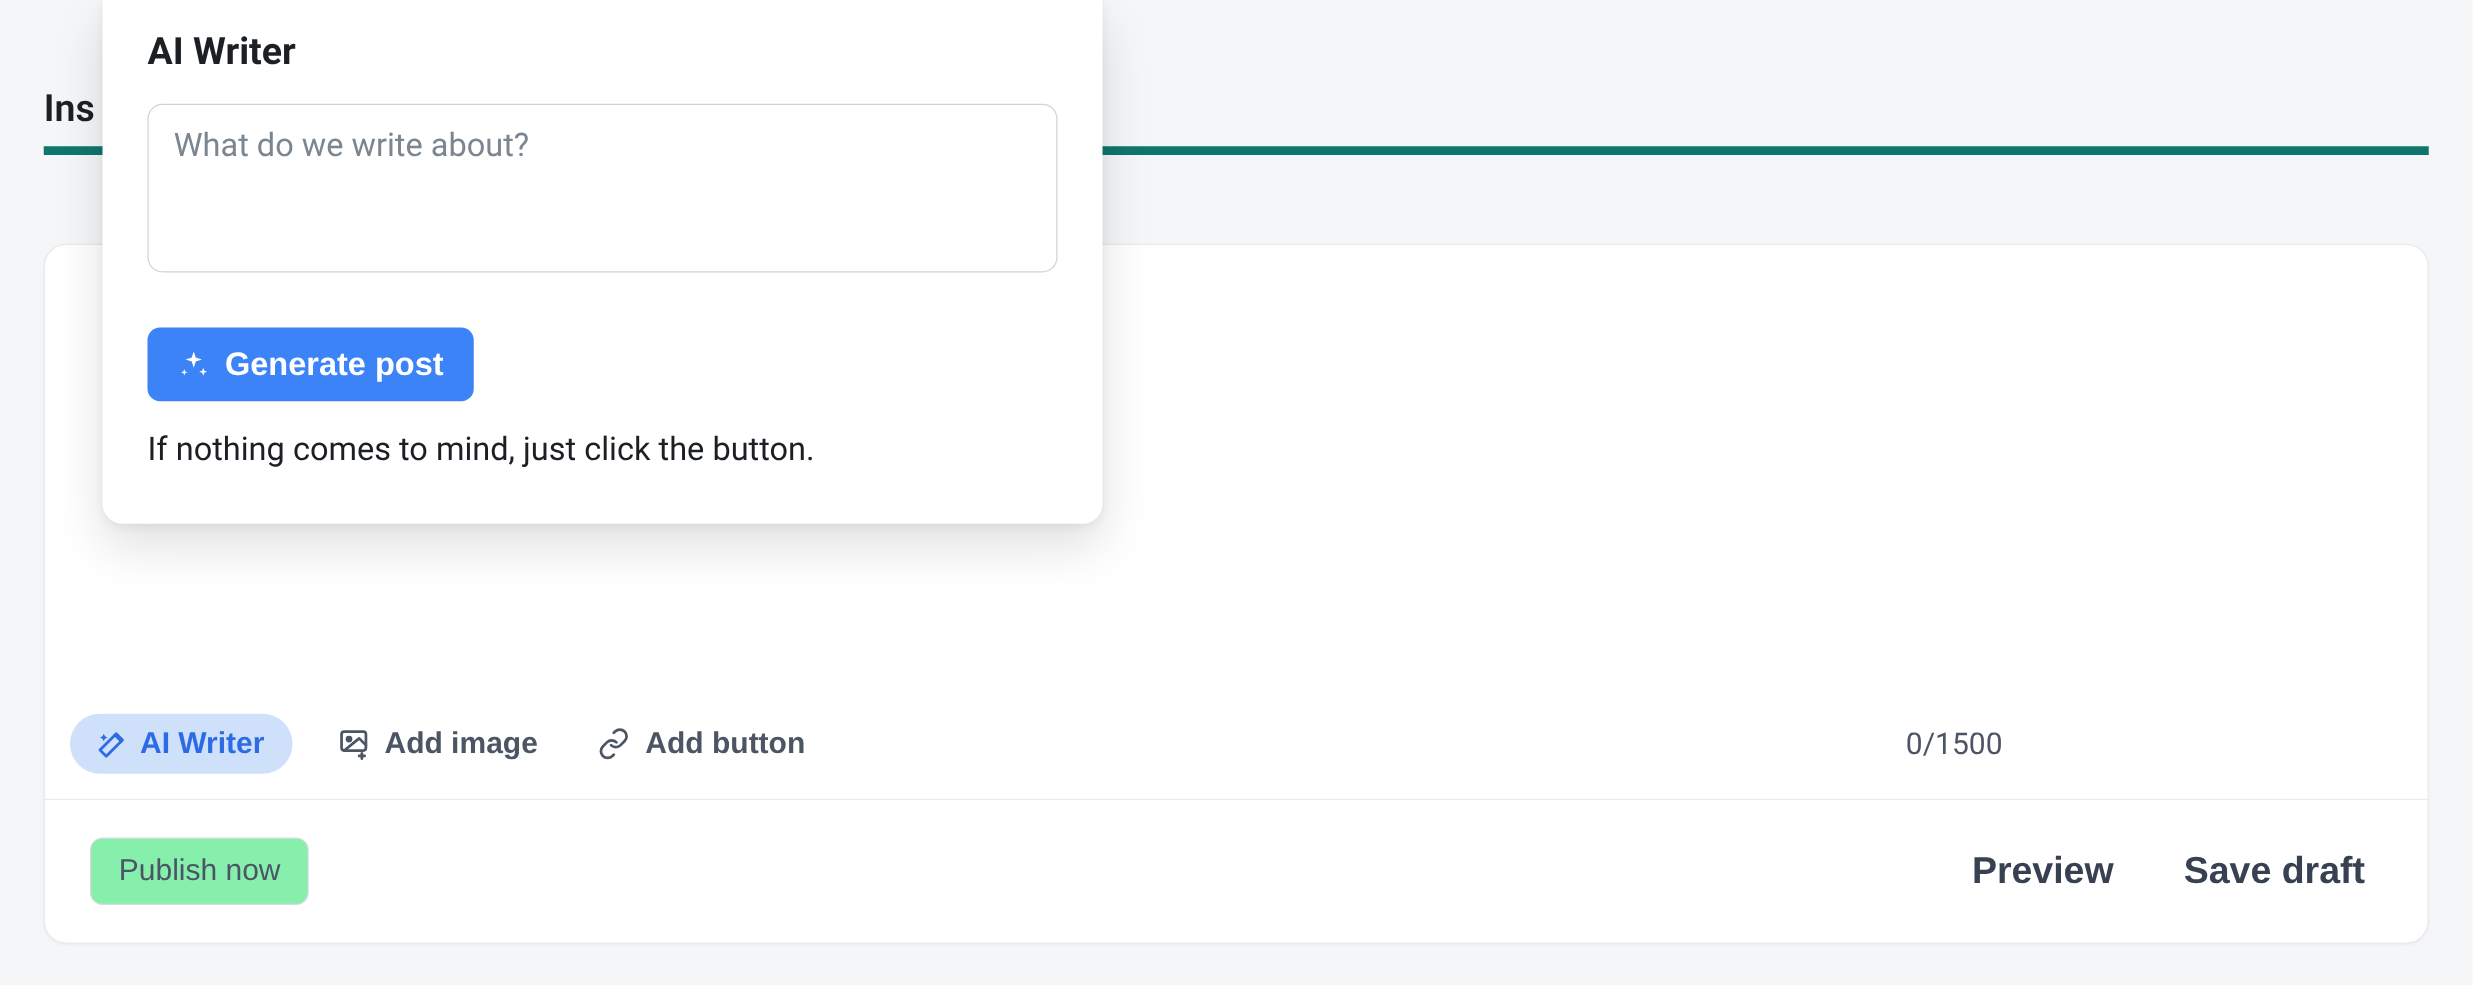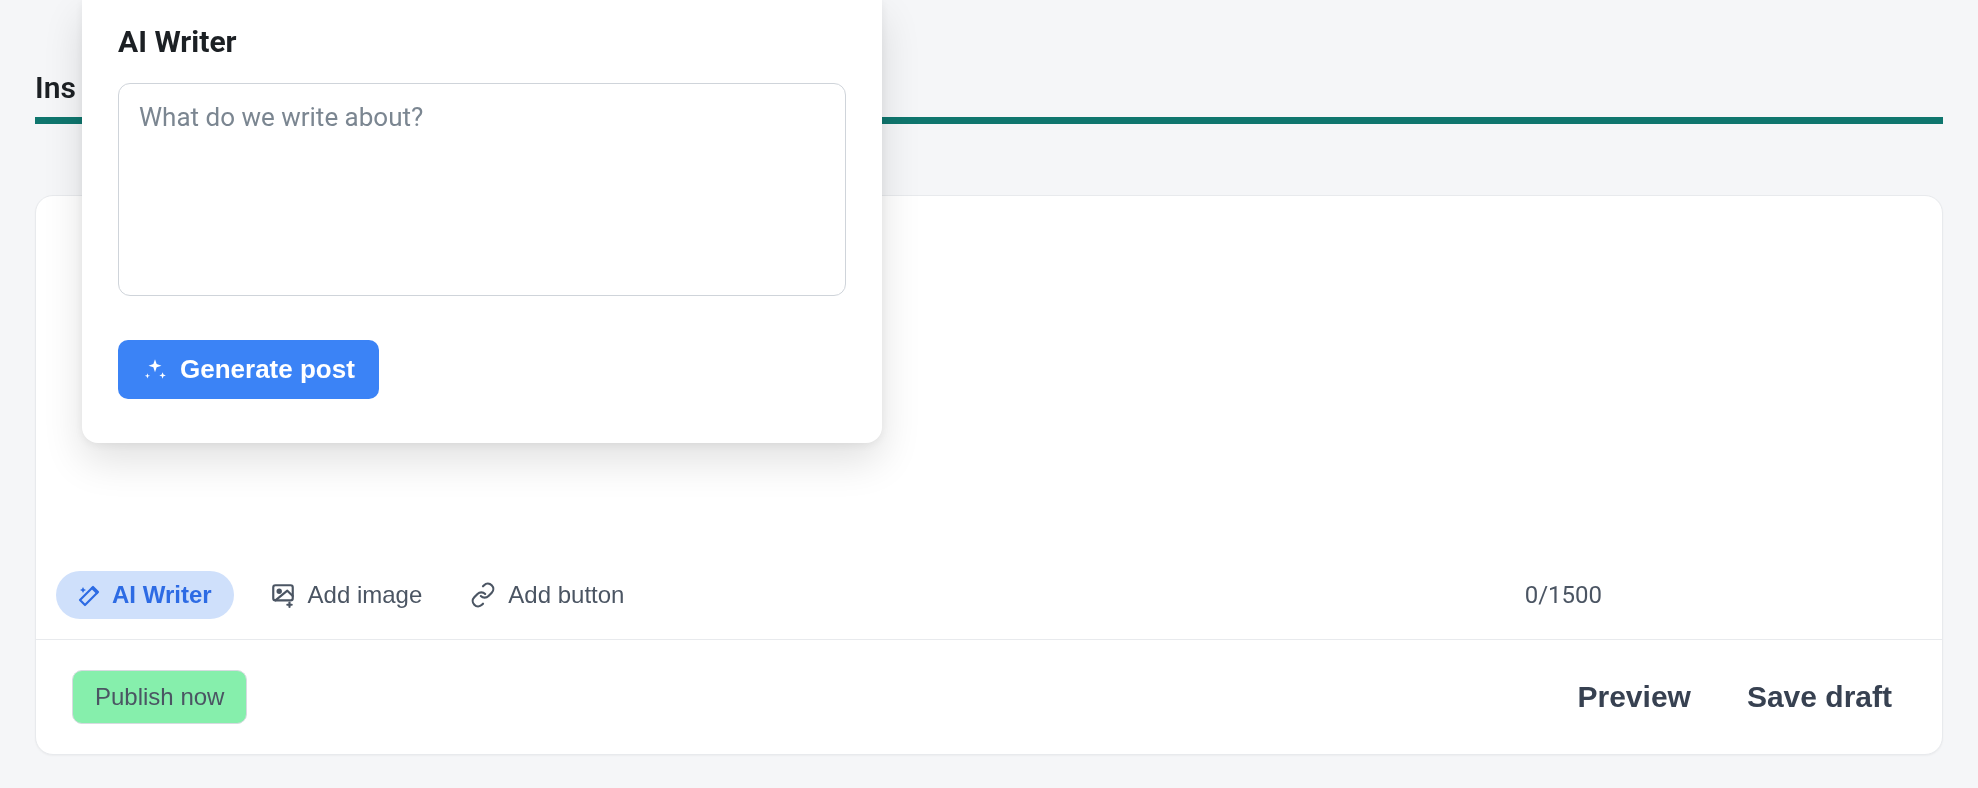--- a/index.html
+++ b/index.html
@@ -69,21 +69,21 @@
       font-weight: 600;
       border: none;
       cursor: pointer;
     }
     .toolbar-action {
       display: inline-flex;
       align-items: center;
       gap: 12px;
       color: #4b5563;
       font-size: 24px;
-      font-weight: 400;
+      font-weight: 700;
       background: transparent;
       border: none;
       cursor: pointer;
       padding: 8px 12px;
     }
     .char-count {
       margin-left: auto;
       color: #4b5563;
       font-size: 24px;
       padding-right: 320px;
@@ -154,21 +154,21 @@
     .field-label {
       font-size: 26px;
       color: #1c2024;
       margin-bottom: 14px;
     }
     .field-label .optional {
       color: #6b7280;
     }
     .topic-textarea {
       width: 100%;
-      height: 213px;
+      height: 135px;
       border: 1px solid #cfd4da;
       border-radius: 12px;
       padding: 18px 20px;
       font-size: 26px;
       color: #4d7c0f;
       font-family: inherit;
       resize: none;
       outline: none;
     }
     .topic-textarea::placeholder {
@@ -275,13 +275,14 @@
     <span class="icon">
       <svg width="26" height="26" viewBox="0 0 24 24" fill="#fff">
         <path d="M12 2l1.5 4.5L18 8l-4.5 1.5L12 14l-1.5-4.5L6 8l4.5-1.5L12 2z"></path>
         <path d="M19 14l.8 2.2L22 17l-2.2.8L19 20l-.8-2.2L16 17l2.2-.8L19 14z"></path>
         <path d="M5 15l.6 1.8L7.4 17.4 5.6 18 5 19.8 4.4 18 2.6 17.4 4.4 16.8 5 15z"></path>
       </svg>
     </span>
     <span>Generate post</span>
   </button>
 
+  <div class="hint-text">If nothing comes to mind, just click the button.</div>
 </div>
 
 </body></html>

